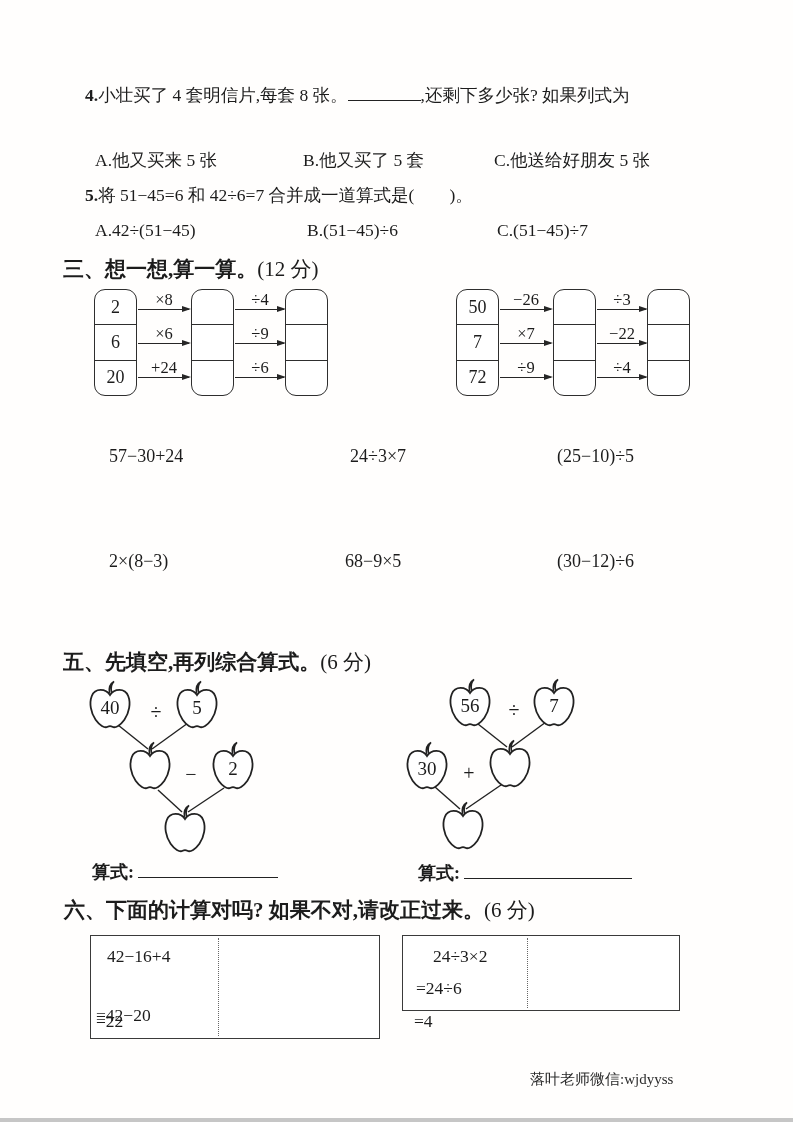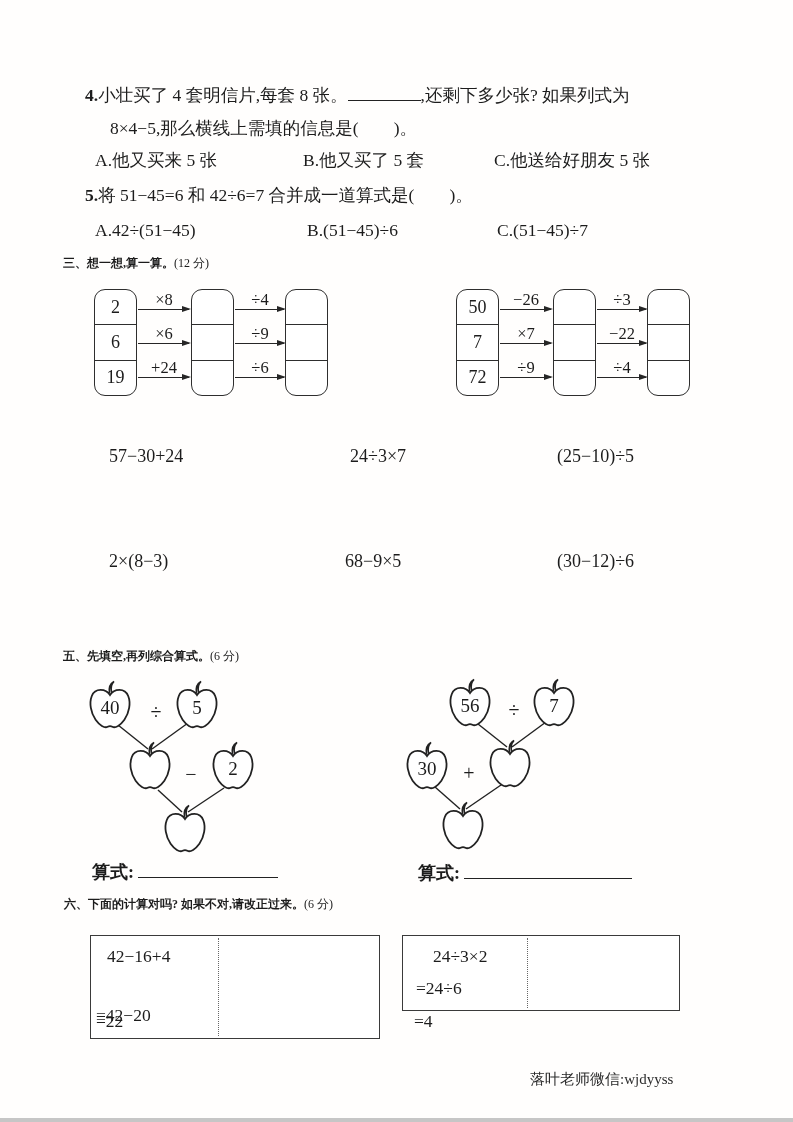--- a/index.html
+++ b/index.html
@@ -1,21 +1,21 @@
 <!DOCTYPE html>
 <html><head>
 <meta charset="utf-8">
 <style>
   html,body{margin:0;padding:0;background:#ffffff;}
   .page{position:relative;width:793px;height:1122px;background:#fffefd;overflow:hidden;
         font-family:"Liberation Serif","DejaVu Serif",serif;color:#1c1c1c;}
   .abs{position:absolute;text-align:right;}
   .qline{font-size:17.5px;line-height:22px;white-space:nowrap;}
   .qnum{font-weight:bold;}
-  .heading{font-size:12px;font-weight:bold;white-space:nowrap;}
+  .heading{font-size:21px;font-weight:bold;white-space:nowrap;}
   .heading .pts{font-weight:normal;}
   .uline{display:inline-block;height:15px;border-bottom:1.5px solid #222;vertical-align:baseline;}
   .expr{font-size:18px;white-space:nowrap;}
   
   .fchart{position:absolute;width:234px;height:112px;}
   .fbox{position:absolute;top:0;width:43px;height:107px;box-sizing:border-box;
         border:1.7px solid #2e2e2e;border-radius:11px;display:flex;flex-direction:column;background:#fff;}
   .fcell{flex:1;display:flex;align-items:center;justify-content:center;font-size:18px;}
   .fcell + .fcell{border-top:1.5px solid #2e2e2e;}
   .farrow{position:absolute;height:0;border-top:1.7px solid #262626;}
@@ -40,41 +40,40 @@
   .bottom-edge{position:absolute;left:0;right:0;bottom:0;height:4px;background:#c6c6c6;}
 </style>
 </head>
 <body>
 
 <div class="page">
 
   <div class="abs qline" style="left:85px;top:84px;">
     <span class="qnum">4.</span><span>小壮买了 4 套明信片,每套 8 张。</span><span class="uline" style="width:73px;"></span><span>,还剩下多少张? 如果列式为</span>
   </div>
-  <div class="abs qline" style="left:110px;top:117px;">8×4−5,那么横线上需填的信息是(　　)。</div>
   <div class="abs qline" style="left:95px;top:149px;">A.他又买来 5 张</div>
   <div class="abs qline" style="left:303px;top:149px;">B.他又买了 5 套</div>
   <div class="abs qline" style="left:494px;top:149px;">C.他送给好朋友 5 张</div>
 
   <div class="abs qline" style="left:85px;top:184px;">
     <span class="qnum">5.</span><span>将 51−45=6 和 42÷6=7 合并成一道算式是(　　)。</span>
   </div>
   <div class="abs qline" style="left:95px;top:219px;">A.42÷(51−45)</div>
   <div class="abs qline" style="left:307px;top:219px;">B.(51−45)÷6</div>
   <div class="abs qline" style="left:497px;top:219px;">C.(51−45)÷7</div>
 
   <div class="abs heading" style="left:63px;top:255px;">
     <span>三、想一想,算一算。</span><span class="pts">(12 分)</span>
   </div>
 
   <div class="fchart" style="left:94px;top:289px;">
     <div class="fbox" style="left:0;">
       <div class="fcell">2</div>
       <div class="fcell">6</div>
-      <div class="fcell">19</div>
+      <div class="fcell">20</div>
     </div>
     <div class="fop" style="left:44px;top:1px;">×8</div>
     <div class="fop" style="left:44px;top:35px;">×6</div>
     <div class="fop" style="left:44px;top:69px;">+24</div>
     <div class="farrow" style="left:44px;top:20px;width:51px;"></div>
     <div class="farrow" style="left:44px;top:54px;width:51px;"></div>
     <div class="farrow" style="left:44px;top:88px;width:51px;"></div>
     <div class="fbox" style="left:97px;">
       <div class="fcell"></div>
       <div class="fcell"></div>

